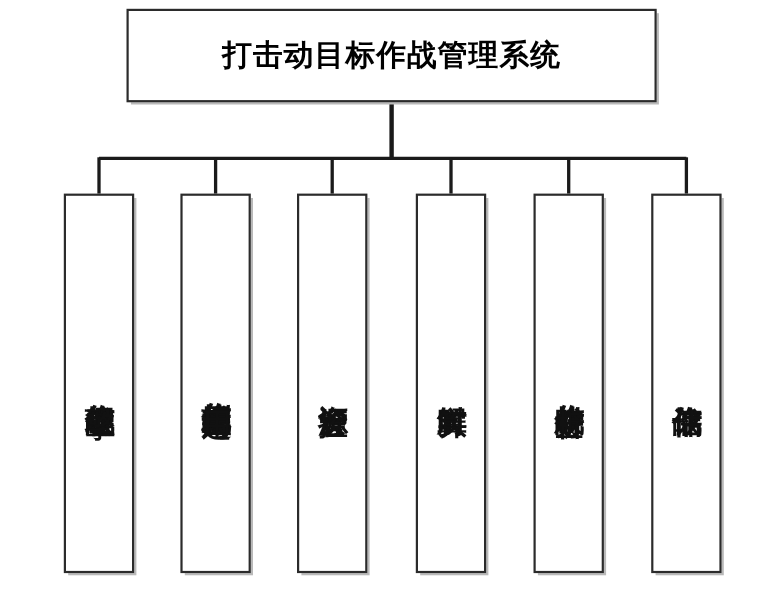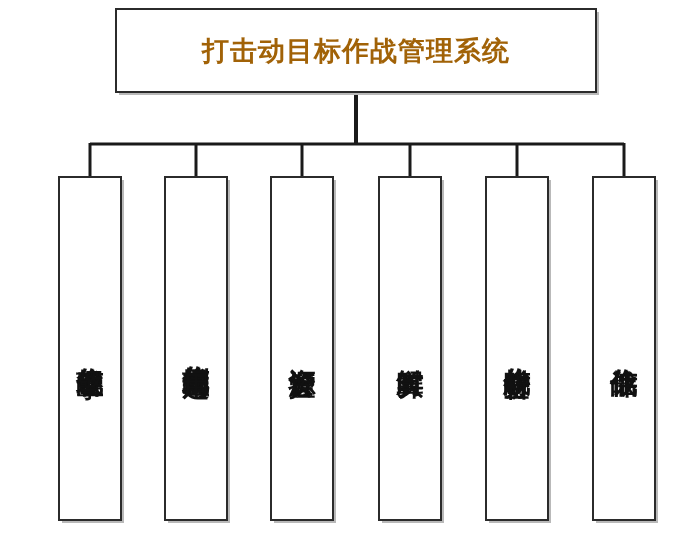--- a/index.html
+++ b/index.html
@@ -46,21 +46,21 @@
   
   .root-node {
     left: 115px;
     top: 8px;
     width: 482px;
     height: 85px;
   }
   .root-label {
     font-size: 27px;
     font-weight: bold;
-    color: #a16207;
+    color: #000000;
     letter-spacing: 1px;
     line-height: 1;
     white-space: nowrap;
   }
 
   
   .leaf-node {
     top: 176px;
     width: 64px;
     height: 345px;

